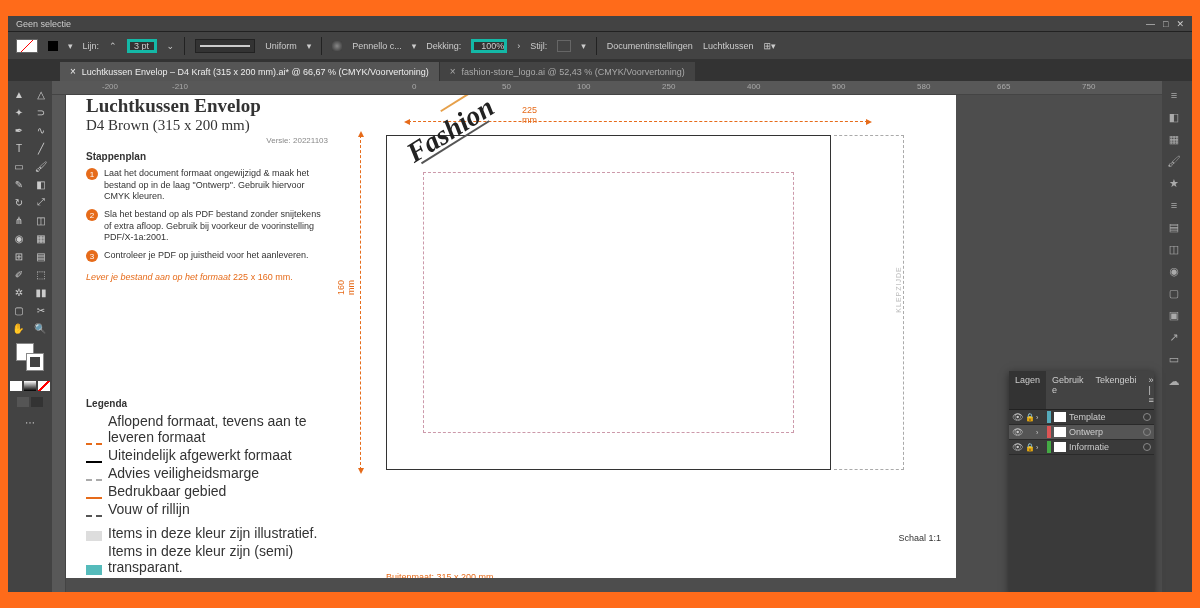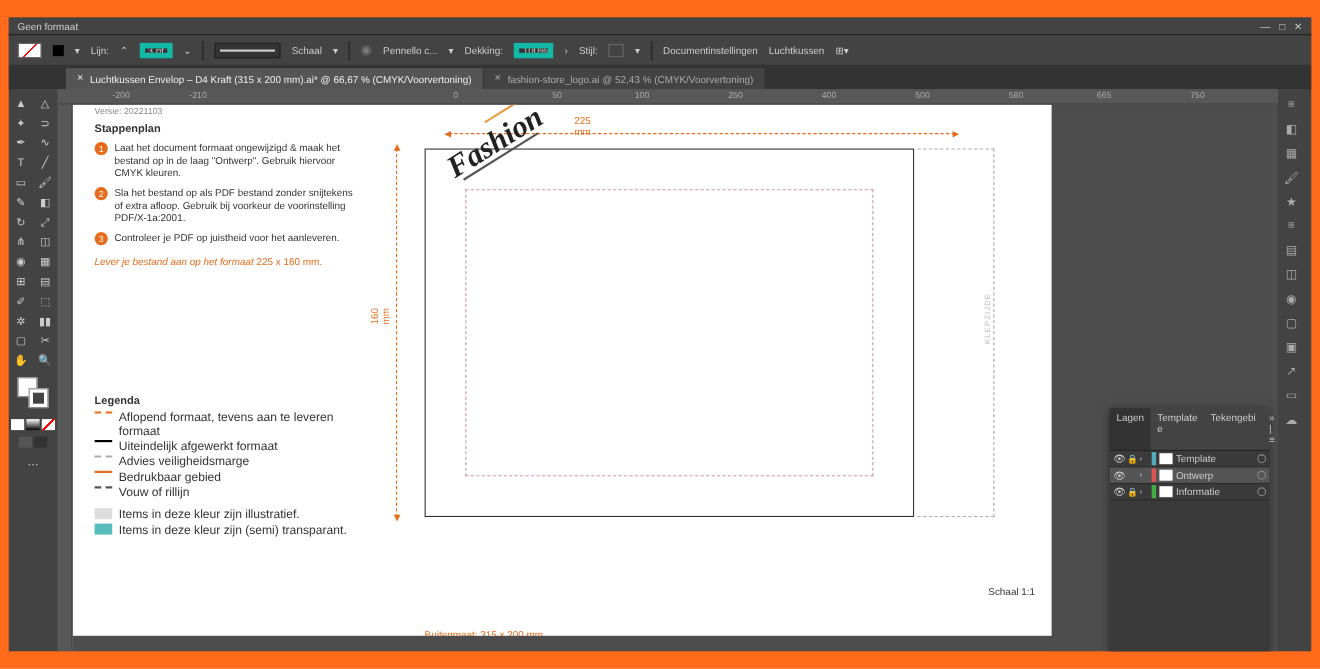--- a/index.html
+++ b/index.html
@@ -3,21 +3,21 @@
 <meta charset="utf-8">
 <style>
 * { margin: 0; padding: 0; box-sizing: border-box; font-family: Arial, sans-serif; }
 body { background: #FF6B1A; width: 1200px; height: 608px; overflow: hidden; position: relative; }
 .app-window { position: absolute; top: 16px; left: 8px; right: 8px; bottom: 16px; background: #333; display: flex; flex-direction: column; }
 .top-bar { height: 15px; background: #434343; display: flex; align-items: center; padding: 0 8px; font-size: 9px; color: #ccc; }
 .top-bar-right { margin-left: auto; display: flex; gap: 8px; }
 .options-bar { height: 28px; background: #434343; display: flex; align-items: center; padding: 0 8px; font-size: 9px; color: #ccc; gap: 10px; border-top: 1px solid #222; }
 .opt-swatch { width: 22px; height: 14px; background: linear-gradient(135deg,#fff 48%,#f00 48%,#f00 52%,#fff 52%); border: 1px solid #666; }
 .opt-mini-swatch { width: 10px; height: 10px; background: #000; }
-.opt-input { width: 30px; height: 14px; background: #333; border: 5px solid #14b8a6; color: #ccc; font-size: 9px; text-align: center; }
+.opt-input { width: 30px; height: 14px; background: #333; border: 3px solid #14b8a6; color: #ccc; font-size: 9px; text-align: center; }
 .opt-link { color: #ccc; cursor: pointer; }
 .opt-divider { width: 1px; height: 18px; background: #222; }
 .stroke-preview { width: 60px; height: 14px; background: #333; border: 1px solid #222; display: flex; align-items: center; padding: 0 4px; }
 .stroke-line { width: 100%; height: 2px; background: #ccc; }
 .tabs-bar { height: 22px; background: #333; display: flex; align-items: flex-end; font-size: 9px; padding-left: 52px; }
 .tab { padding: 4px 10px; background: #555; color: #eee; border-right: 1px solid #333; display: flex; align-items: center; gap: 6px; cursor: pointer; }
 .tab.inactive { background: #434343; color: #aaa; }
 .tab-close { font-size: 10px; }
 .main-area { flex: 1; display: flex; position: relative; overflow: hidden; }
 .tool-col { width: 44px; background: #434343; display: flex; flex-direction: column; padding-top: 4px; }
@@ -32,29 +32,29 @@
 .workspace { flex: 1; background: #4d4d4d; position: relative; display: flex; flex-direction: column; }
 .ruler-h { height: 14px; background: #585858; display: flex; font-size: 8px; color: #aaa; position: relative; border-bottom: 1px solid #444; }
 .ruler-h span { position: absolute; top: 1px; }
 .canvas-wrap { flex: 1; position: relative; overflow: hidden; }
 .ruler-v { position: absolute; left: 0; top: 0; bottom: 0; width: 14px; background: #585858; border-right: 1px solid #444; }
 .canvas-content { position: absolute; left: 14px; right: 0; top: 0; bottom: 0; overflow: hidden; }
 .artboard { position: absolute; top: 0; left: 0; width: 890px; height: 560px; background: #fff; }
 .info-col { position: absolute; left: 20px; top: 0; width: 242px; font-size: 9px; color: #555; }
 .title-main { font-size: 19px; font-weight: bold; color: #333; font-family: Georgia, serif; }
 .title-sub { font-size: 15px; color: #333; font-family: Georgia, serif; margin-top: 0; }
-.version { text-align: left; font-size: 8px; color: #888; margin-top: 2px; }
+.version { text-align: right; font-size: 8px; color: #888; margin-top: 2px; }
 .section-h { font-weight: bold; color: #333; margin-top: 6px; font-size: 10px; }
 .step { display: flex; gap: 6px; margin-top: 6px; }
 .step-num { width: 12px; height: 12px; border-radius: 50%; background: #e66b1a; color: #fff; font-size: 8px; display: flex; align-items: center; justify-content: center; flex-shrink: 0; }
 .step-text { font-size: 9px; line-height: 1.3; color: #333; }
 .note-orange { color: #e66b1a; font-style: italic; font-size: 9px; line-height: 1.3; margin-top: 10px; }
 .note-orange .bold { font-weight: normal; font-style: normal; }
 .legend-list { margin-top: 4px; }
-.legend-row { display: flex; align-items: flex-start; gap: 6px; font-size: 11px; color: #333; margin-top: 2px; }
+.legend-row { display: flex; align-items: flex-end; gap: 6px; font-size: 14px; color: #333; margin-top: 2px; }
 .legend-swatch { width: 16px; height: 2px; flex-shrink: 0; }
 .legend-block { width: 16px; height: 10px; flex-shrink: 0; }
 .envelope-area { position: absolute; left: 290px; top: 10px; }
 .dim-label-h { position: absolute; top: 0; left: 166px; font-size: 9px; color: #e66b1a; text-align: center; }
 .dim-line-h { position: absolute; top: 16px; left: 52px; width: 460px; border-top: 1px dashed #e66b1a; }
 .dim-line-h::before, .dim-line-h::after { content:''; position:absolute; top:-3px; width:0; height:0; border-top:3px solid transparent; border-bottom:3px solid transparent; }
 .dim-line-h::before { left:-4px; border-right:6px solid #e66b1a; }
 .dim-line-h::after { right:-4px; border-left:6px solid #e66b1a; }
 .dim-label-v { position: absolute; left: -10px; top: 180px; font-size: 9px; color: #e66b1a; transform: rotate(-90deg); transform-origin: left; }
 .dim-line-v { position: absolute; left: 4px; top: 30px; height: 335px; border-left: 1px dashed #e66b1a; }
@@ -91,41 +91,41 @@
 .layer-target { width: 8px; height: 8px; border: 1px solid #888; border-radius: 50%; }
 .scrollbar-v { position: absolute; right: 0; top: 0; bottom: 14px; width: 14px; background: #4d4d4d; }
 .scrollbar-h { position: absolute; left: 14px; right: 14px; bottom: 0; height: 14px; background: #4d4d4d; }
 .bold { font-weight: bold; }
 </style>
 </head>
 <body>
 
 <div class="app-window">
   <div class="top-bar">
-    <span>Geen formaat</span>
+    <span>Geen selectie</span>
     <div class="top-bar-right">
       <span>—</span>
       <span>□</span>
       <span>✕</span>
     </div>
   </div>
 
   <div class="options-bar">
     <div class="opt-swatch"></div>
     <div class="opt-mini-swatch"></div>
     <span>▾</span>
     <span>Lijn:</span>
     <span>⌃</span>
     <input class="opt-input" value="3 pt" style="">
     <span>⌄</span>
     <div class="opt-divider"></div>
     <div class="stroke-preview">
         <div class="stroke-line"></div>
       </div>
-    <span>Schaal</span>
+    <span>Uniform</span>
     <span>▾</span>
     <div class="opt-divider"></div>
     <span style="width:10px;height:10px;background:radial-gradient(#888,#333);border-radius:2px"></span>
     <span>Pennello c...</span>
     <span>▾</span>
     <span>Dekking:</span>
     <input class="opt-input" style="width: 36px; text-align: right;" value="100%">
     <span>›</span>
     <span>Stijl:</span>
     <span style="width:14px;height:12px;border:1px solid #666;display:inline-block"></span>
@@ -209,20 +209,22 @@
         <span style="left:865px">580</span>
         <span style="left:945px">665</span>
         <span style="left:1030px">750</span>
       </div>
       <div class="canvas-wrap">
         <div class="ruler-v"></div>
         <div class="canvas-content">
           <div class="artboard">
 
             <div class="info-col">
+              <div class="title-main">Luchtkussen Envelop</div>
+              <div class="title-sub">D4 Brown (315 x 200 mm)</div>
               <div class="version">Versie: 20221103</div>
               <div class="section-h">Stappenplan</div>
               <div class="step">
                 <div class="step-num">1</div>
                 <div class="step-text">Laat het document formaat ongewijzigd &amp; maak het bestand op in de laag "Ontwerp". Gebruik hiervoor CMYK kleuren.</div>
               </div>
               <div class="step">
                 <div class="step-num">2</div>
                 <div class="step-text">Sla het bestand op als PDF bestand zonder snijtekens of extra afloop. Gebruik bij voorkeur de voorinstelling PDF/X-1a:2001.</div>
               </div>
@@ -316,21 +318,21 @@
         <div class="panel-icon">▣</div>
         <div class="panel-icon">↗</div>
         <div class="panel-icon">▭</div>
         <div class="panel-icon">☁</div>
       </div>
     </div>
 
     <div class="layers-panel">
       <div class="layers-tabs">
         <div class="layers-tab active">Lagen</div>
-        <div class="layers-tab">Template e</div>
+        <div class="layers-tab">Gebruik e</div>
         <div class="layers-tab">Tekengebi</div>
         <div class="layers-tabs-extra">» | ≡</div>
       </div>
       <div class="layers-list">
         <div class="layer-row">
           <span class="layer-vis">👁</span>
           <span class="layer-lock">🔒</span>
           <span class="layer-arrow">›</span>
           <span class="layer-color" style="background:#5ab"></span>
           <span class="layer-thumb"></span>

